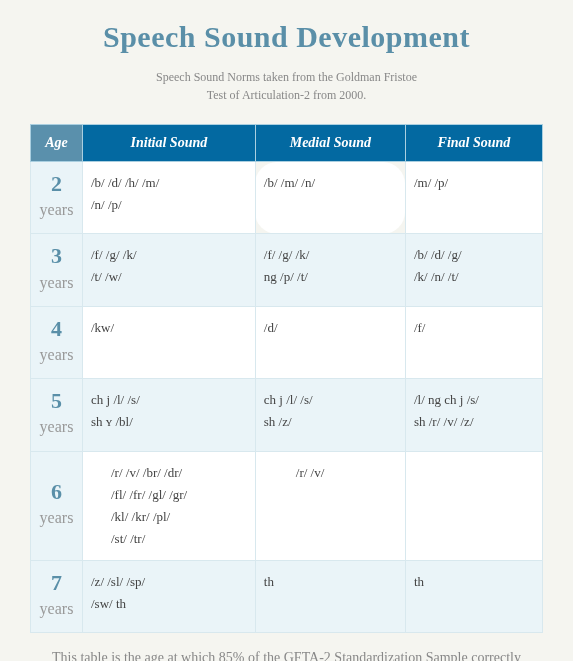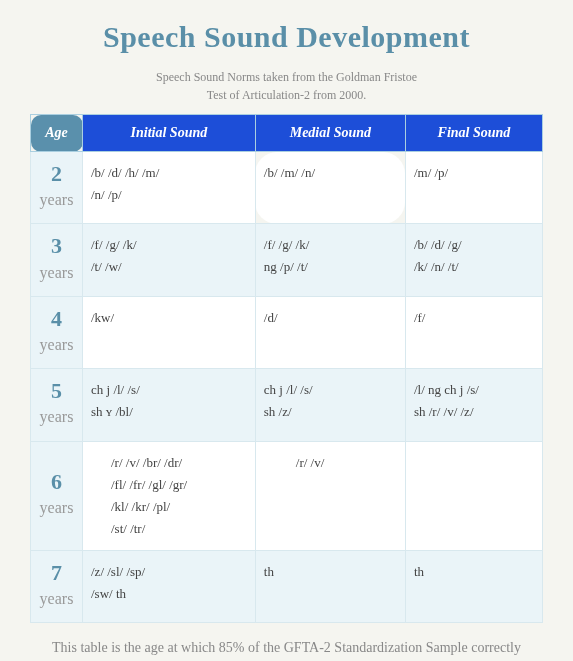--- a/index.html
+++ b/index.html
@@ -17,41 +17,40 @@
       font-weight: bold;
       color: #5a8fa8;
       margin-bottom: 14px;
       letter-spacing: 0.5px;
     }
     .subtitle {
       text-align: center;
       font-size: 12px;
       color: #888;
       line-height: 1.5;
-      margin-bottom: 10px;
+      margin-bottom: 20px;
     }
     table {
       width: 100%;
       border-collapse: collapse;
       font-size: 13px;
     }
     thead tr th {
-      background: #1d4ed8;
+      background: #0369a1;
       color: white;
       padding: 10px 8px;
       text-align: center;
       font-style: italic;
       font-size: 14px;
       font-weight: bold;
       border: 1px solid #aacfe0;
     }
     thead tr th:first-child {
       width: 52px;
       background: #5a90ac;
-      border-radius: 10px;
     }
     tbody tr td {
       border: 1px solid #d8e8ee;
       padding: 10px 8px;
       vertical-align: top;
       font-size: 13px;
       line-height: 1.7;
       color: #444;
     }
     tbody tr td:first-child {

